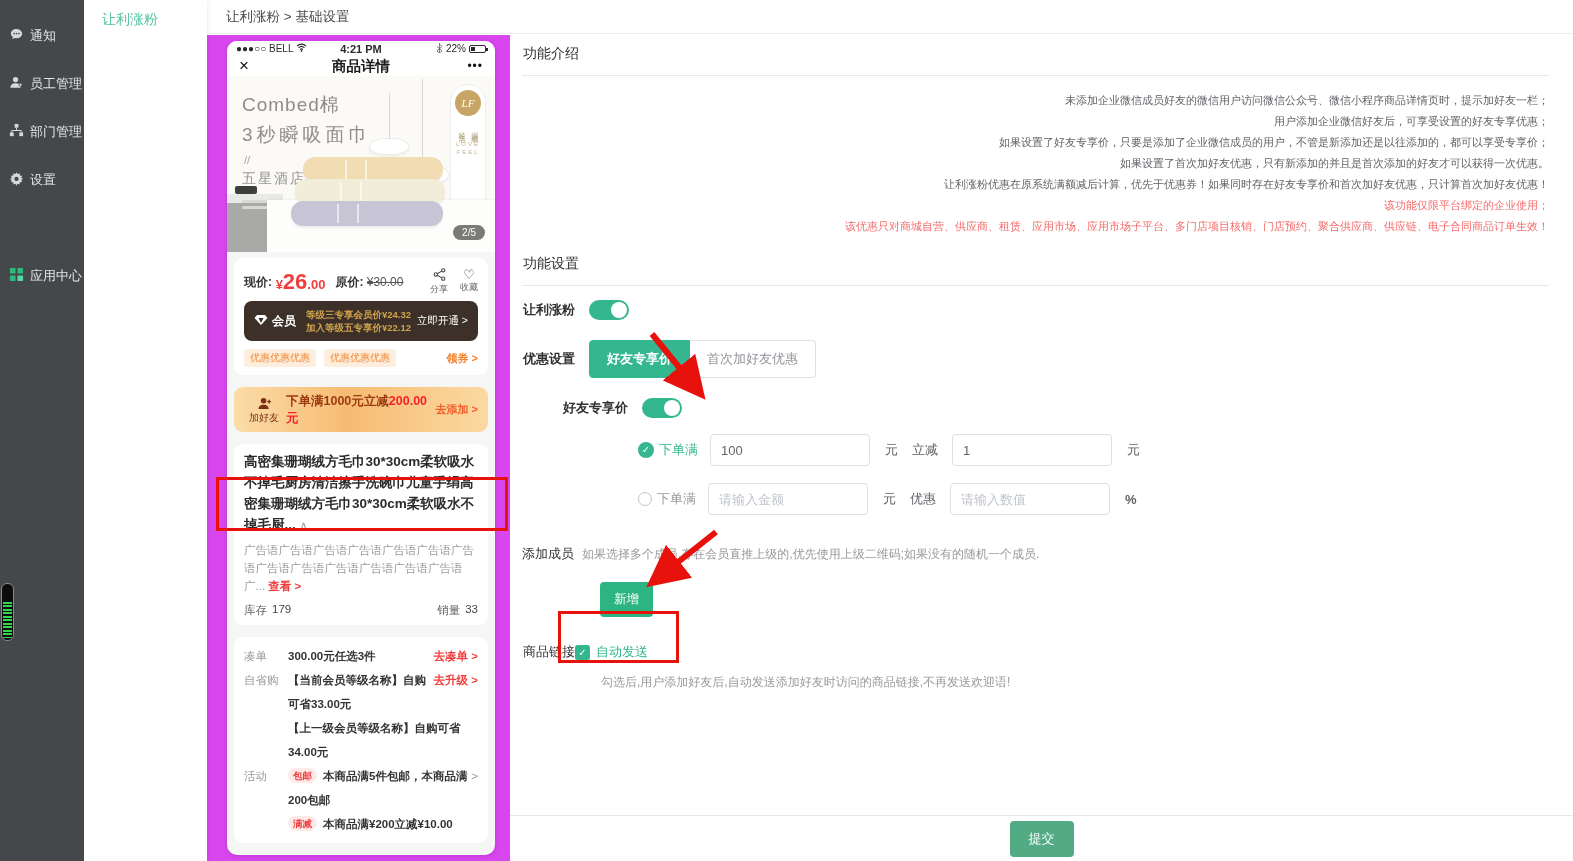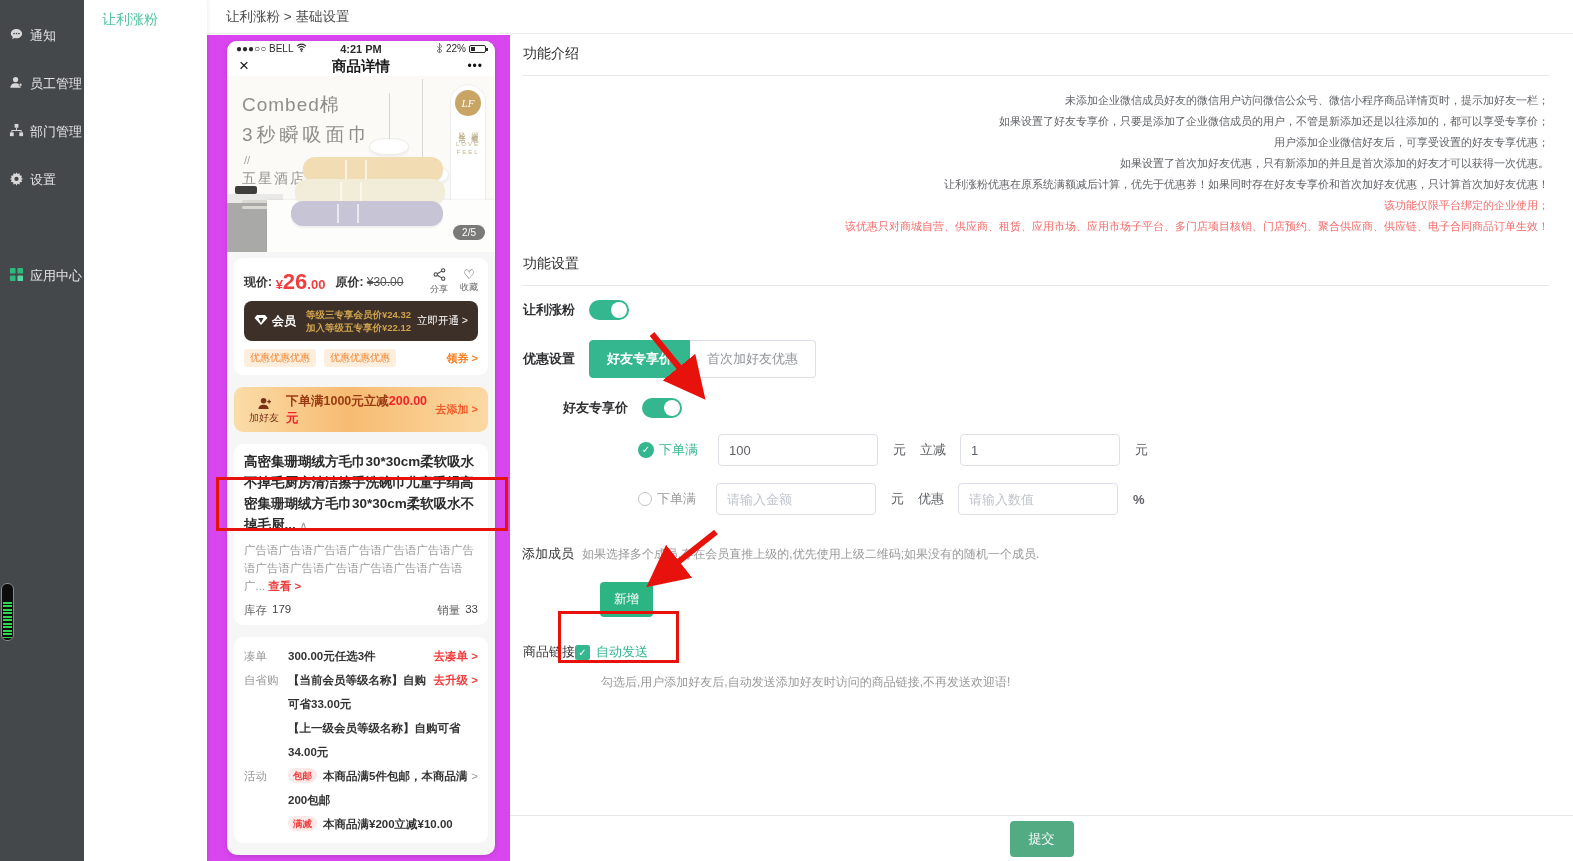--- a/index.html
+++ b/index.html
@@ -135,21 +135,21 @@
   .switch::after { content:''; position:absolute; right:2px; top:2px; width:16px; height:16px; border-radius:50%; background:#fff; }
   .tabs { display:flex; cursor:pointer; }
   .tab { font-size:13px; padding:9px 17px; border:1px solid #dcdfe6; background:#fff; color:#909399; }
   .tab.active { background:#34b78f; border-color:#34b78f; color:#fff; font-weight:bold; border-radius:4px 0 0 4px; }
   .tab.inactive { border-left:none; border-radius:0 4px 4px 0; }
   .indent1 { margin-left:41px; }
   .rule-row { display:flex; align-items:center; margin:0 0 17px 116px; }
   .radio { width:16px; height:16px; border-radius:50%; margin-right:5px; flex:0 0 16px; }
   .radio.on { background:#34b78f; color:#fff; font-size:10px; line-height:16px; text-align:center; }
   .radio.off { width:14px; height:14px; flex-basis:14px; border:1px solid #c0c4cc; background:#fff; }
-  .rlabel { font-size:13px; margin-right:20px; }
+  .rlabel { font-size:13px; margin-right:12px; }
   .rlabel.on { color:#34b78f; }
   .rlabel.off { color:#999; }
   .tinput { width:160px; height:32px; border:1px solid #dcdfe6; border-radius:4px; padding:0 10px;
             font-size:13px; color:#606266; outline:none; font-family:inherit; }
   .tinput::placeholder { color:#c0c4cc; }
   .unit { font-size:13px; color:#606266; margin:0 14px 0 15px; }
   .unit.last { margin-right:0; }
   .mid-label { font-size:13px; color:#606266; margin-right:14px; }
   .hint { font-size:12px; color:#999; }
   .member-sec-head { display:flex; align-items:center; margin-bottom:2px; }
@@ -383,22 +383,22 @@
         </div>
       </div>
     </div>
 
     <div class="form-col">
       <div class="form-scroll">
         <div class="sec-title">功能介绍</div>
         <div class="divider"></div>
         <div class="intro">
           <p>未添加企业微信成员好友的微信用户访问微信公众号、微信小程序商品详情页时，提示加好友一栏；</p>
+          <p>用户添加企业微信好友后，可享受设置的好友专享优惠；</p>
           <p>如果设置了好友专享价，只要是添加了企业微信成员的用户，不管是新添加还是以往添加的，都可以享受专享价；</p>
-          <p>用户添加企业微信好友后，可享受设置的好友专享优惠；</p>
           <p>如果设置了首次加好友优惠，只有新添加的并且是首次添加的好友才可以获得一次优惠。</p>
           <p>让利涨粉优惠在原系统满额减后计算，优先于优惠券！如果同时存在好友专享价和首次加好友优惠，只计算首次加好友优惠！</p>
           <p class="warn">该功能仅限平台绑定的企业使用；</p>
           <p class="warn">该优惠只对商城自营、供应商、租赁、应用市场、应用市场子平台、多门店项目核销、门店预约、聚合供应商、供应链、电子合同商品订单生效！</p>
         </div>
 
         <div class="sec-title">功能设置</div>
         <div class="divider"></div>
 
         <div class="frow">

